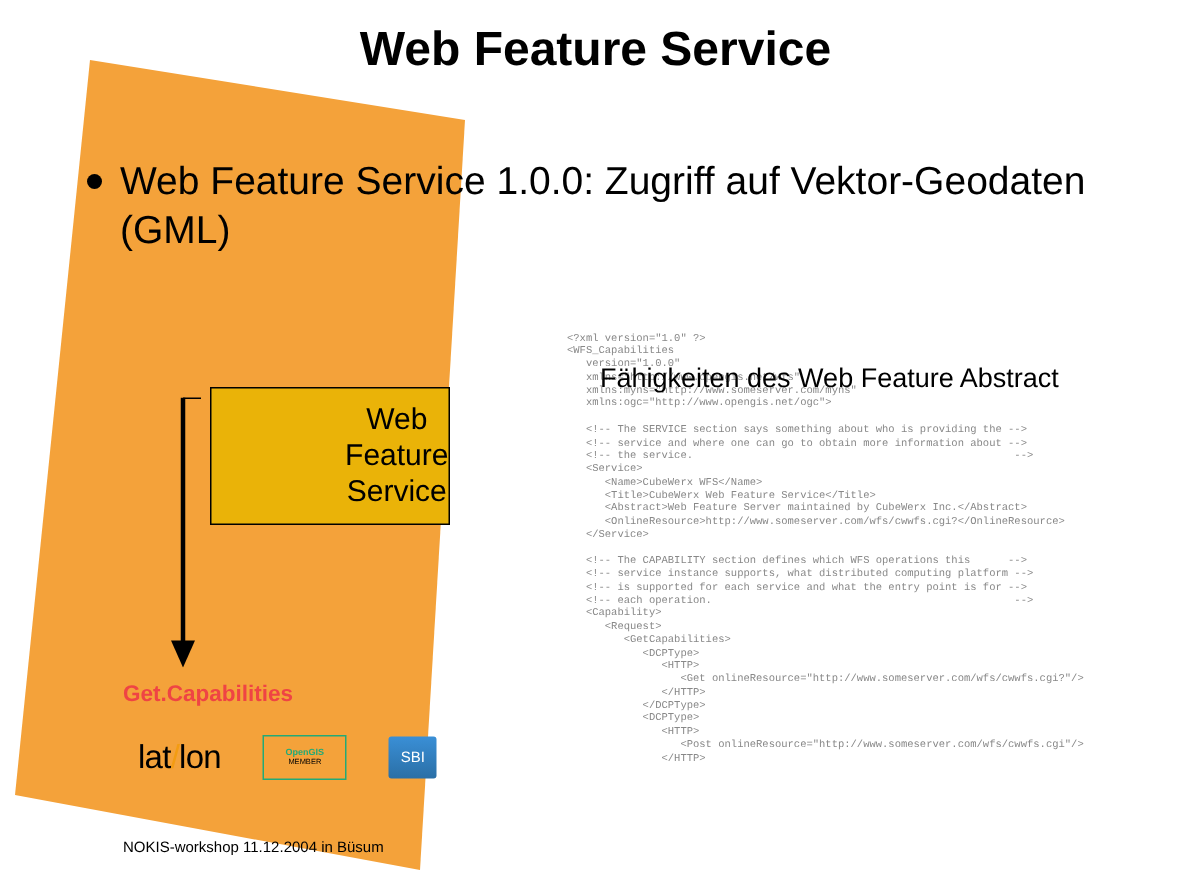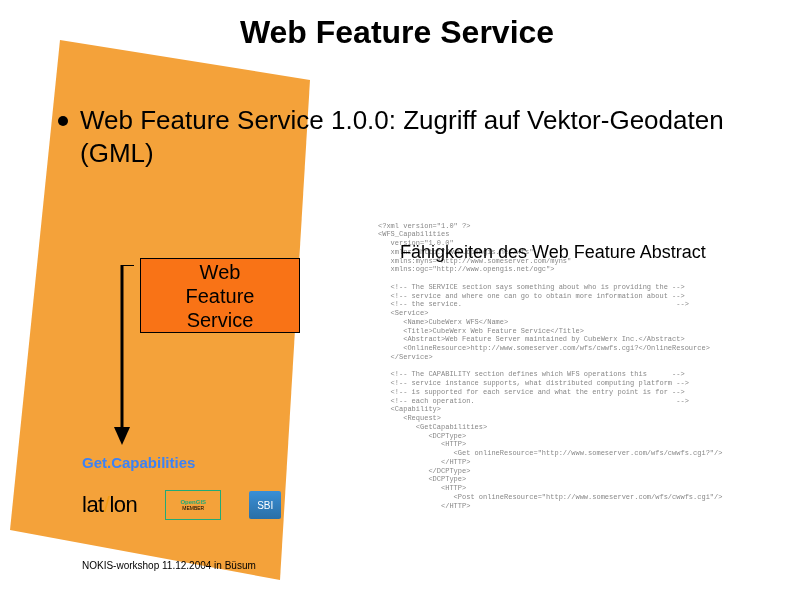--- a/index.html
+++ b/index.html
@@ -51,26 +51,26 @@
     .bullet-text {
       font-size: 26px;
       color: #000;
       line-height: 1.25;
     }
     .wfs-box {
       position: absolute;
       left: 140px;
       top: 258px;
       width: 160px;
-      height: 75px;
-      background: #f97316;
+      height: 92px;
+      background: #eab308;
       border: 1px solid #000;
       display: flex;
       align-items: center;
-      justify-content: center;
+      justify-content: flex-end;
       text-align: center;
       font-size: 20px;
       line-height: 1.2;
       z-index: 2;
     }
     .wfs-arrow {
       position: absolute;
       left: 110px;
       top: 265px;
       width: 24px;
@@ -100,37 +100,38 @@
       color: #888;
       white-space: pre;
       overflow: hidden;
     }
     .getcap {
       position: absolute;
       left: 82px;
       top: 454px;
       font-size: 15px;
       font-weight: bold;
-      color: #3b82f6;
+      color: #ef4444;
       z-index: 2;
     }
     .logos {
       position: absolute;
       left: 82px;
       top: 490px;
       display: flex;
       align-items: center;
       gap: 28px;
       z-index: 2;
     }
     .logo-latlon {
       font-size: 22px;
       font-family: Arial, sans-serif;
       color: #000;
       letter-spacing: -0.5px;
+      margin-left: 10px;
     }
     .logo-latlon .slash { color: #f39c12; }
     .logo-opengis {
       width: 56px;
       height: 30px;
       display: flex;
       flex-direction: column;
       align-items: center;
       justify-content: center;
       font-size: 6px;

